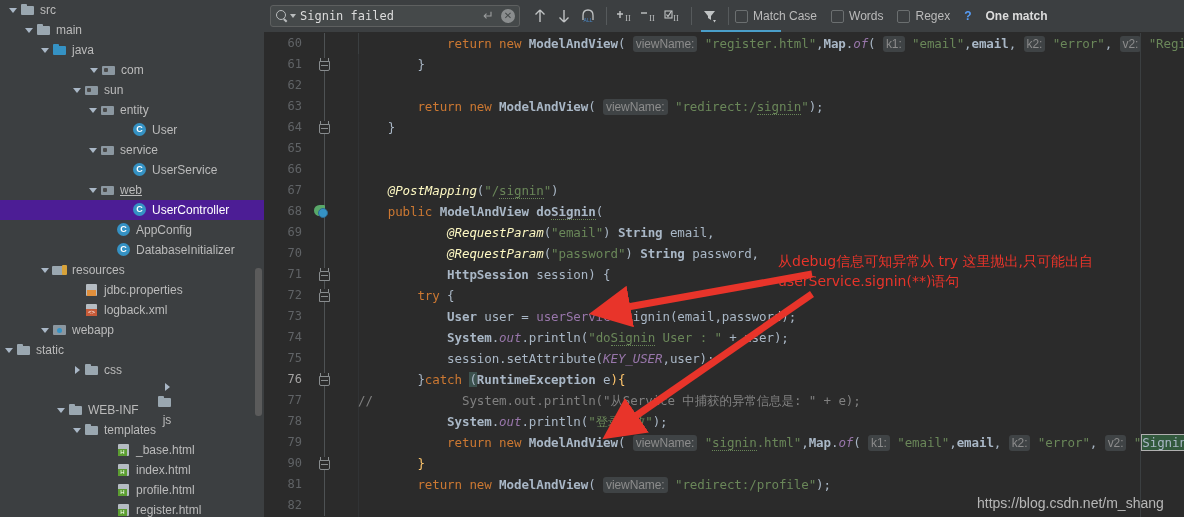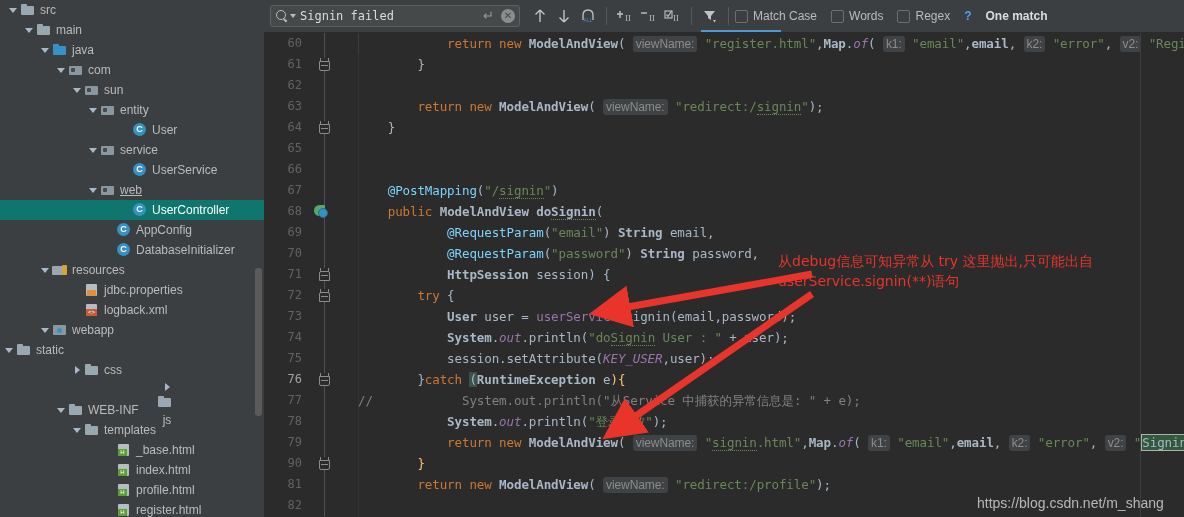--- a/index.html
+++ b/index.html
@@ -28,21 +28,21 @@
   .tree-row {
     height: 20px;
     display: flex;
     align-items: center;
     font-size: 12px;
     color: #bbbbbb;
     white-space: nowrap;
     padding-left: 2px;
   }
   .tree-row.selected {
-    background: #0f766e;
+    background: #4c1d95;
     color: #ffffff;
   }
   .tw {
     width: 14px; height: 20px;
     display: inline-flex;
     align-items: center;
     justify-content: center;
     flex: 0 0 14px;
   }
   .tri-down {
@@ -388,21 +388,21 @@
     white-space: pre;
     letter-spacing: -0.1px;
   }
   
   .kw   { color: #cc7832; }
   .str  { color: #6a8759; }
   .cmt  { color: #808080; }
   .fld  { color: #9876aa; }
   .fldi { color: #9876aa; font-style: italic; }
   .stat { color: #9876aa; font-style: italic; }
-  .ann  { color: #7dd3fc; }
+  .ann  { color: #fef9c3; font-style: italic; }
   .cls  { color: #a9b7c6; font-weight: bold; }
   .plain{ color: #a9b7c6; }
   .hintparam {
     background: #3f4345;
     color: #8c8c8c;
     border-radius: 3px;
     padding: 1px 3px;
     font-size: 12px;
     font-family: "Liberation Sans", sans-serif;
   }
@@ -539,21 +539,21 @@
           <span class="tree-icon ic-folder"></span>
           <span class="tree-label">main</span>
         </div>
         <div class="tree-row" style="padding-left: 38px;">
           <span class="tw">
             <span class="tri-down"></span>
           </span>
           <span class="tree-icon ic-folder ic-folder-blue"></span>
           <span class="tree-label">java</span>
         </div>
-        <div class="tree-row" style="padding-left: 54px;">
+        <div class="tree-row" style="padding-left: 54px; margin-left: 33px;">
           <span class="tw">
             <span class="tri-down"></span>
           </span>
           <span class="tree-icon ic-package"></span>
           <span class="tree-label">com</span>
         </div>
         <div class="tree-row" style="padding-left: 70px;">
           <span class="tw">
             <span class="tri-down"></span>
           </span>

